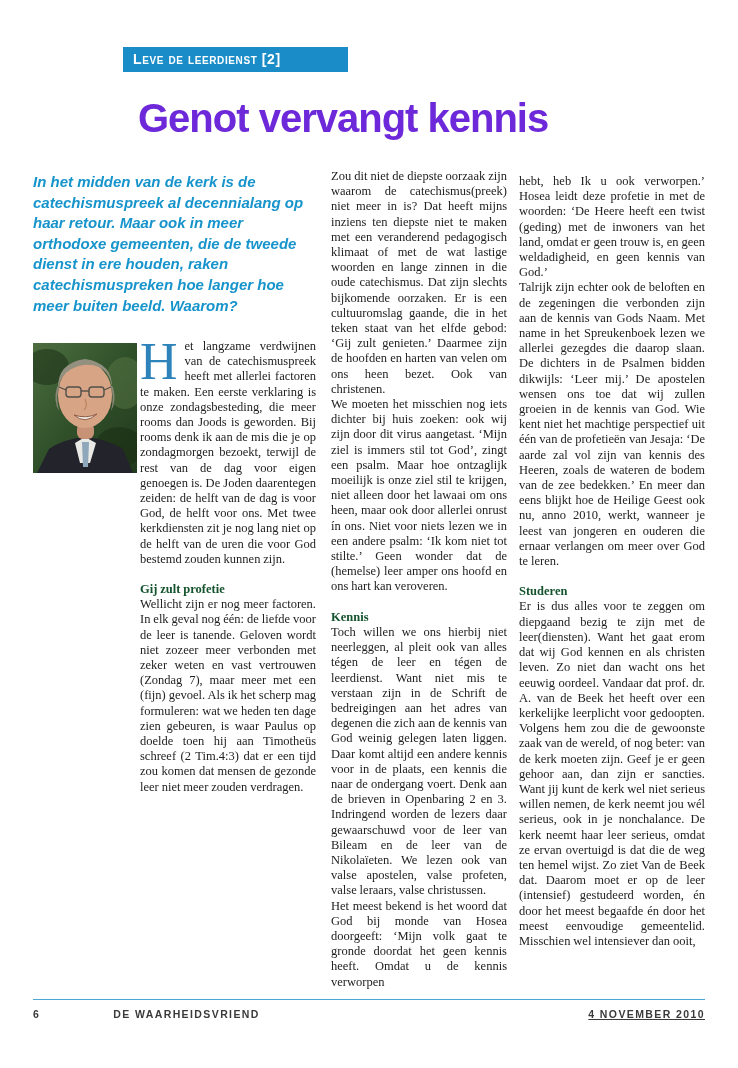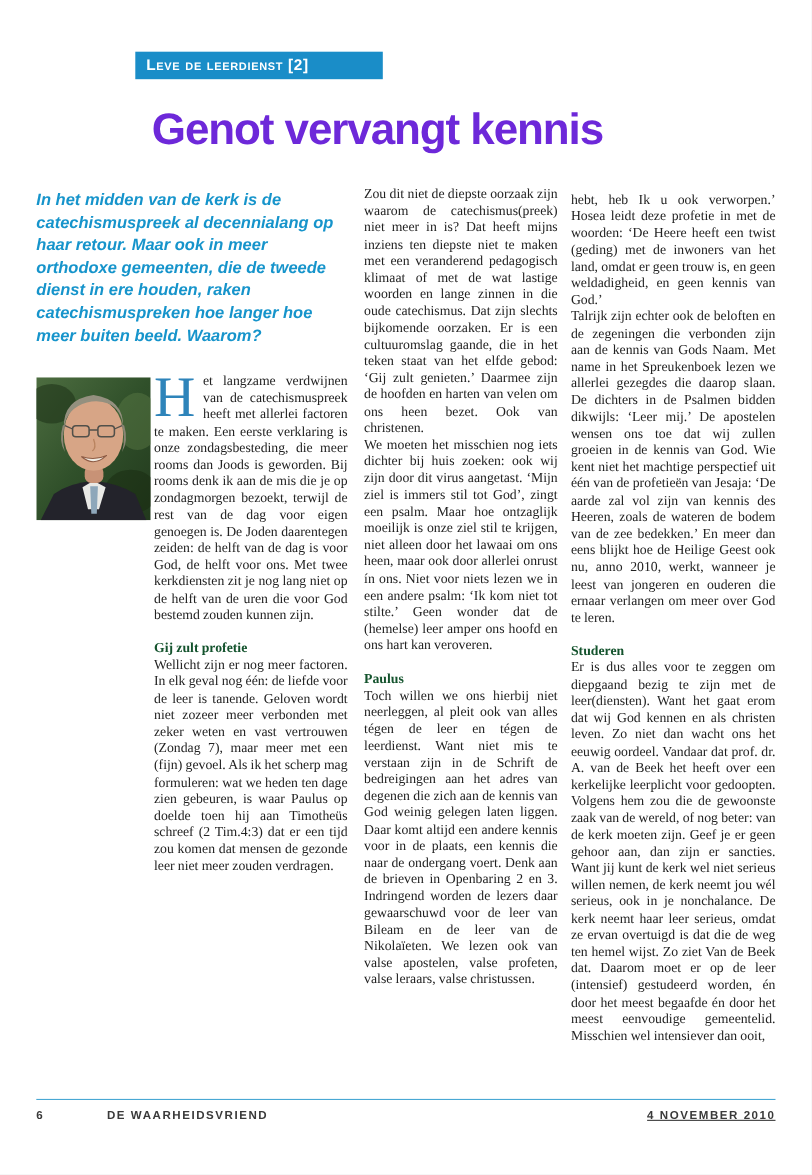--- a/index.html
+++ b/index.html
@@ -110,41 +110,42 @@
     left: 33px; top: 1008px;
     width: 672px;
     display: flex;
     align-items: baseline;
     font-family: "Liberation Sans", sans-serif;
     font-size: 10.5px;
     font-weight: bold;
     letter-spacing: 1.4px;
     color: #3a3a3a;
   }
-  .footer .pub { margin-left: 57px; }
+  .footer .pub { margin-left: 73px; }
   .footer .date { margin-left: auto; text-decoration: underline; }
 </style>
 </head>
 <body>
 
 <div class="page">
 
   <div class="kicker">
     <span>Leve de leerdienst [2]</span>
   </div>
 
   <h1 class="headline">Genot vervangt kennis</h1>
 
   <div class="intro">In het midden van de kerk is de catechismuspreek al decennialang op haar retour. Maar ook in meer orthodoxe gemeenten, die de tweede dienst in ere houden, raken catechismuspreken hoe langer hoe meer buiten beeld. Waarom?</div>
 
   <div class="bodycol col2">
     <p>Zou dit niet de diepste oorzaak zijn waarom de catechismus(preek) niet meer in is? Dat heeft mijns inziens ten diepste niet te maken met een veranderend pedagogisch klimaat of met de wat lastige woorden en lange zinnen in die oude catechismus. Dat zijn slechts bijkomende oorzaken. Er is een cultuuromslag gaande, die in het teken staat van het elfde gebod: ‘Gij zult genieten.’ Daarmee zijn de hoofden en harten van velen om ons heen bezet. Ook van christenen.</p>
     <p>We moeten het misschien nog iets dichter bij huis zoeken: ook wij zijn door dit virus aangetast. ‘Mijn ziel is immers stil tot God’, zingt een psalm. Maar hoe ontzaglijk moeilijk is onze ziel stil te krijgen, niet alleen door het lawaai om ons heen, maar ook door allerlei onrust ín ons. Niet voor niets lezen we in een andere psalm: ‘Ik kom niet tot stilte.’ Geen wonder dat de (hemelse) leer amper ons hoofd en ons hart kan veroveren.</p>
-    <h3>Paulus</h3>
+    <h3>Kennis</h3>
     <p>Toch willen we ons hierbij niet neerleggen, al pleit ook van alles tégen de leer en tégen de leerdienst. Want niet mis te verstaan zijn in de Schrift de bedreigingen aan het adres van degenen die zich aan de kennis van God weinig gelegen laten liggen. Daar komt altijd een andere kennis voor in de plaats, een kennis die naar de ondergang voert. Denk aan de brieven in Openbaring 2 en 3. Indringend worden de lezers daar gewaarschuwd voor de leer van Bileam en de leer van de Nikolaïeten. We lezen ook van valse apostelen, valse profeten, valse leraars, valse christussen.</p>
+    <p>Het meest bekend is het woord dat God bij monde van Hosea doorgeeft: ‘Mijn volk gaat te gronde doordat het geen kennis heeft. Omdat u de kennis verworpen</p>
   </div>
 
   <div class="bodycol col3">
     <p>hebt, heb Ik u ook verworpen.’ Hosea leidt deze profetie in met de woorden: ‘De Heere heeft een twist (geding) met de inwoners van het land, omdat er geen trouw is, en geen weldadigheid, en geen kennis van God.’</p>
     <p>Talrijk zijn echter ook de beloften en de zegeningen die verbonden zijn aan de kennis van Gods Naam. Met name in het Spreukenboek lezen we allerlei gezegdes die daarop slaan. De dichters in de Psalmen bidden dikwijls: ‘Leer mij.’ De apostelen wensen ons toe dat wij zullen groeien in de kennis van God. Wie kent niet het machtige perspectief uit één van de profetieën van Jesaja: ‘De aarde zal vol zijn van kennis des Heeren, zoals de wateren de bodem van de zee bedekken.’ En meer dan eens blijkt hoe de Heilige Geest ook nu, anno 2010, werkt, wanneer je leest van jongeren en ouderen die ernaar verlangen om meer over God te leren.</p>
     <h3>Studeren</h3>
     <p>Er is dus alles voor te zeggen om diepgaand bezig te zijn met de leer(diensten). Want het gaat erom dat wij God kennen en als christen leven. Zo niet dan wacht ons het eeuwig oordeel. Vandaar dat prof. dr. A. van de Beek het heeft over een kerkelijke leerplicht voor gedoopten. Volgens hem zou die de gewoonste zaak van de wereld, of nog beter: van de kerk moeten zijn. Geef je er geen gehoor aan, dan zijn er sancties. Want jij kunt de kerk wel niet serieus willen nemen, de kerk neemt jou wél serieus, ook in je nonchalance. De kerk neemt haar leer serieus, omdat ze ervan overtuigd is dat die de weg ten hemel wijst. Zo ziet Van de Beek dat. Daarom moet er op de leer (intensief) gestudeerd worden, én door het meest begaafde én door het meest eenvoudige gemeentelid. Misschien wel intensiever dan ooit,</p>
   </div>
 
   <div class="photo-block">

